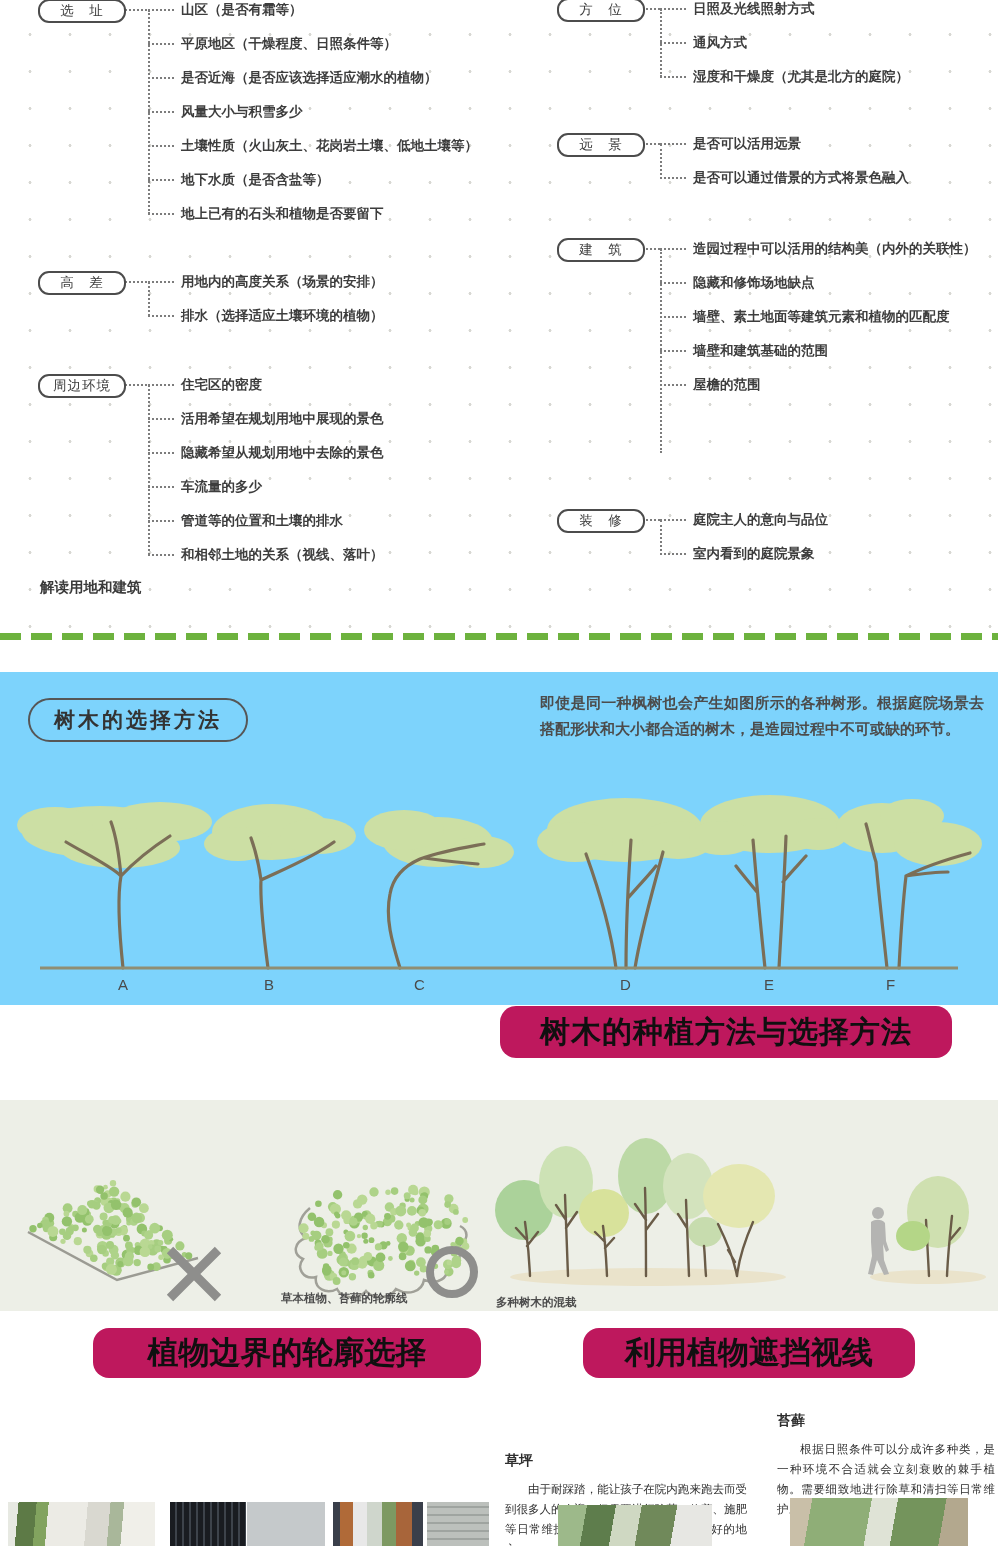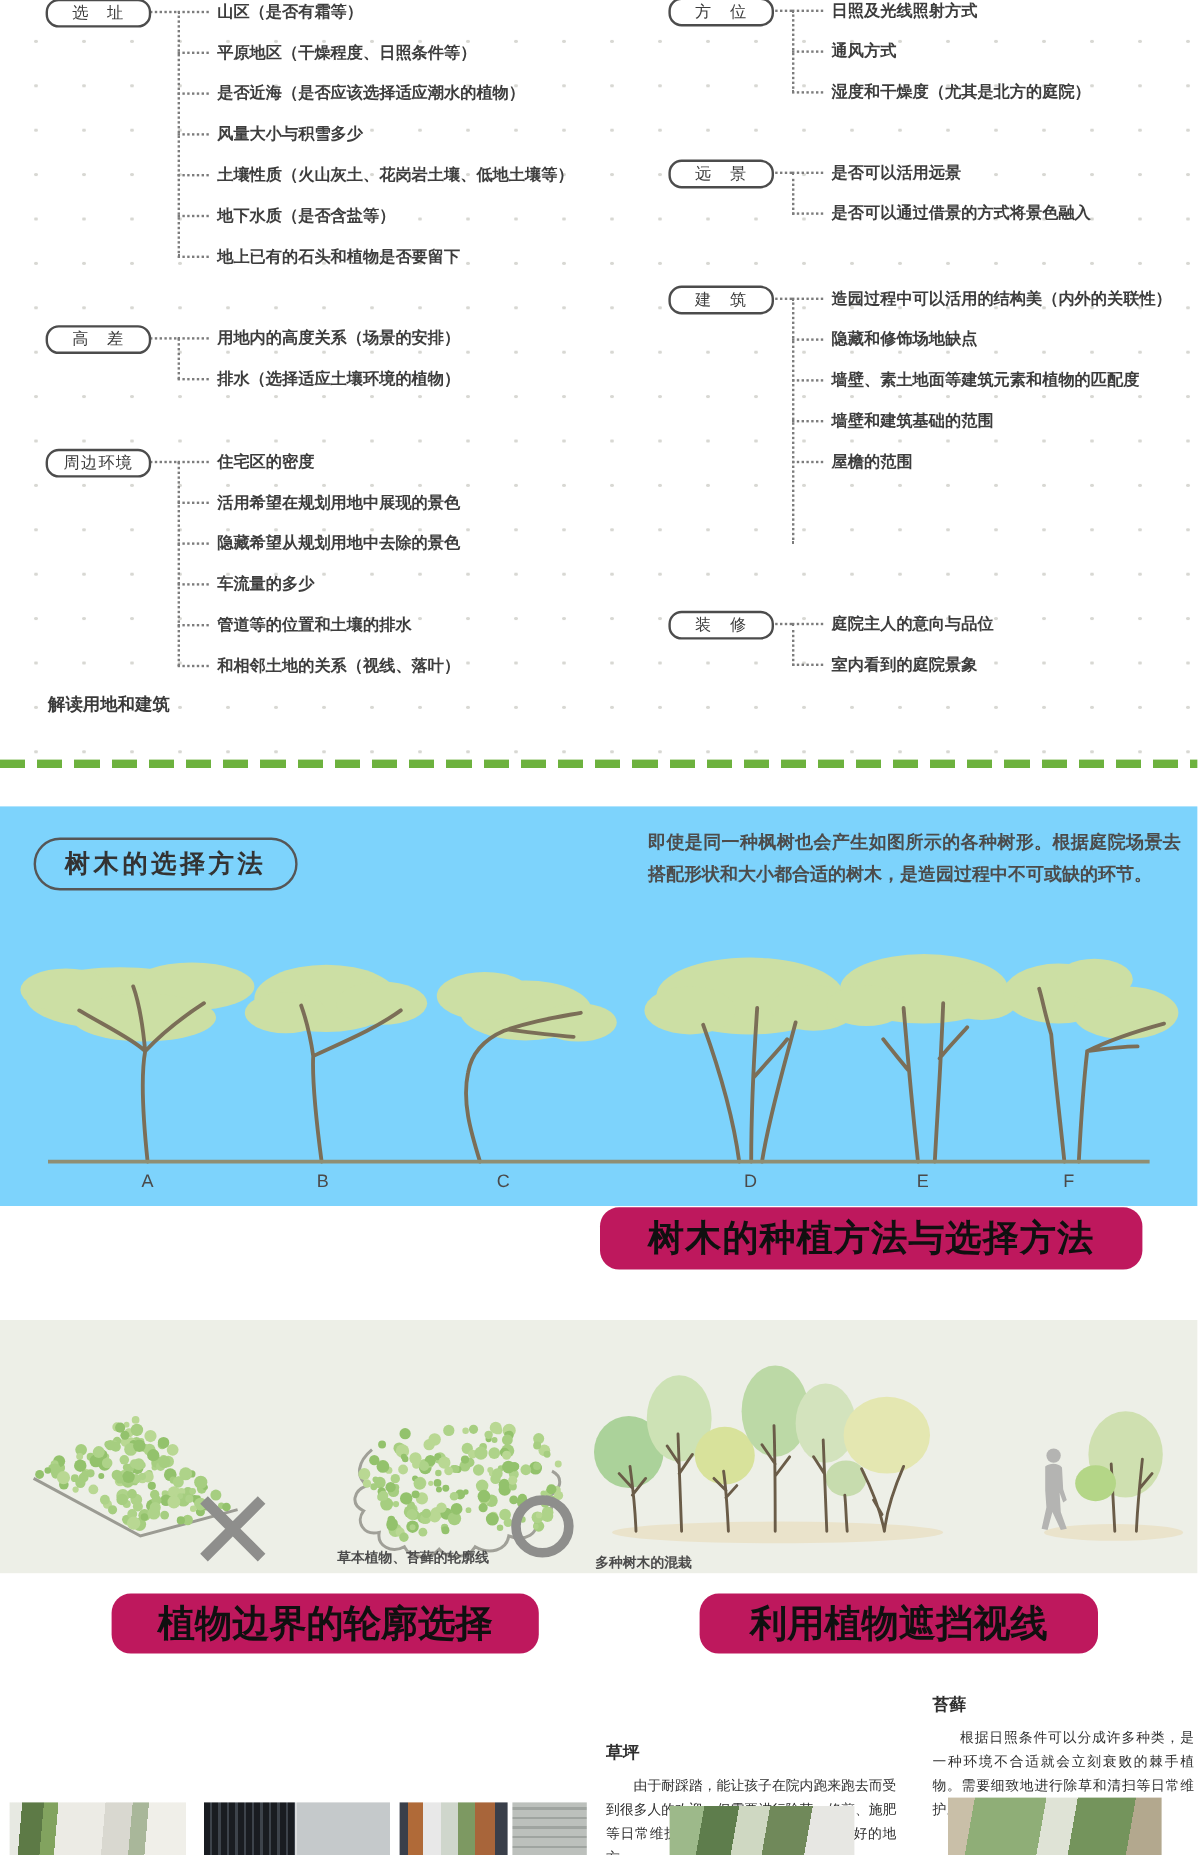--- a/index.html
+++ b/index.html
@@ -39,21 +39,21 @@
     line-height:26px;color:#4c4c4c;text-align:justify;}
   .trees-svg{position:absolute;left:0;top:108px;width:998px;height:200px;}
   .trunk{stroke:#7b6e57;stroke-width:3.2;fill:none;stroke-linecap:round;}
   .tlabel{position:absolute;top:304px;font-size:15px;color:#4a4a4a;font-weight:400;}
   .tl0{left:118px;} .tl1{left:264px;} .tl2{left:414px;} .tl3{left:620px;} .tl4{left:764px;} .tl5{left:886px;}
 
   
   .banner{position:absolute;background:#be185d;border-radius:16px;display:flex;align-items:center;
     justify-content:center;font-family:"Liberation Serif",serif;font-weight:700;color:#101010;white-space:nowrap;}
   .banner1{left:500px;top:1006px;width:452px;height:52px;font-size:30px;letter-spacing:1px;}
-  .banner2{left:93px;top:1328px;width:356px;height:50px;font-size:31px;}
+  .banner2{left:93px;top:1328px;width:388px;height:50px;font-size:31px;}
   .banner3{left:583px;top:1328px;width:332px;height:50px;font-size:31px;}
 
   
   .sec-plants{position:absolute;left:0;top:1100px;width:998px;height:211px;background:#edefe7;}
   .plants-svg{position:absolute;left:0;top:1100px;width:998px;height:211px;}
   .tr{stroke:#6a5c48;stroke-width:2.4;fill:none;stroke-linecap:round;}
   .small-caption{position:absolute;font-weight:700;font-size:11.5px;color:#4c4c4c;white-space:nowrap;}
   .cap-outline{left:281px;top:1291px;}
   .cap-mix{left:484px;top:1295px;margin-left:12px;}
 

